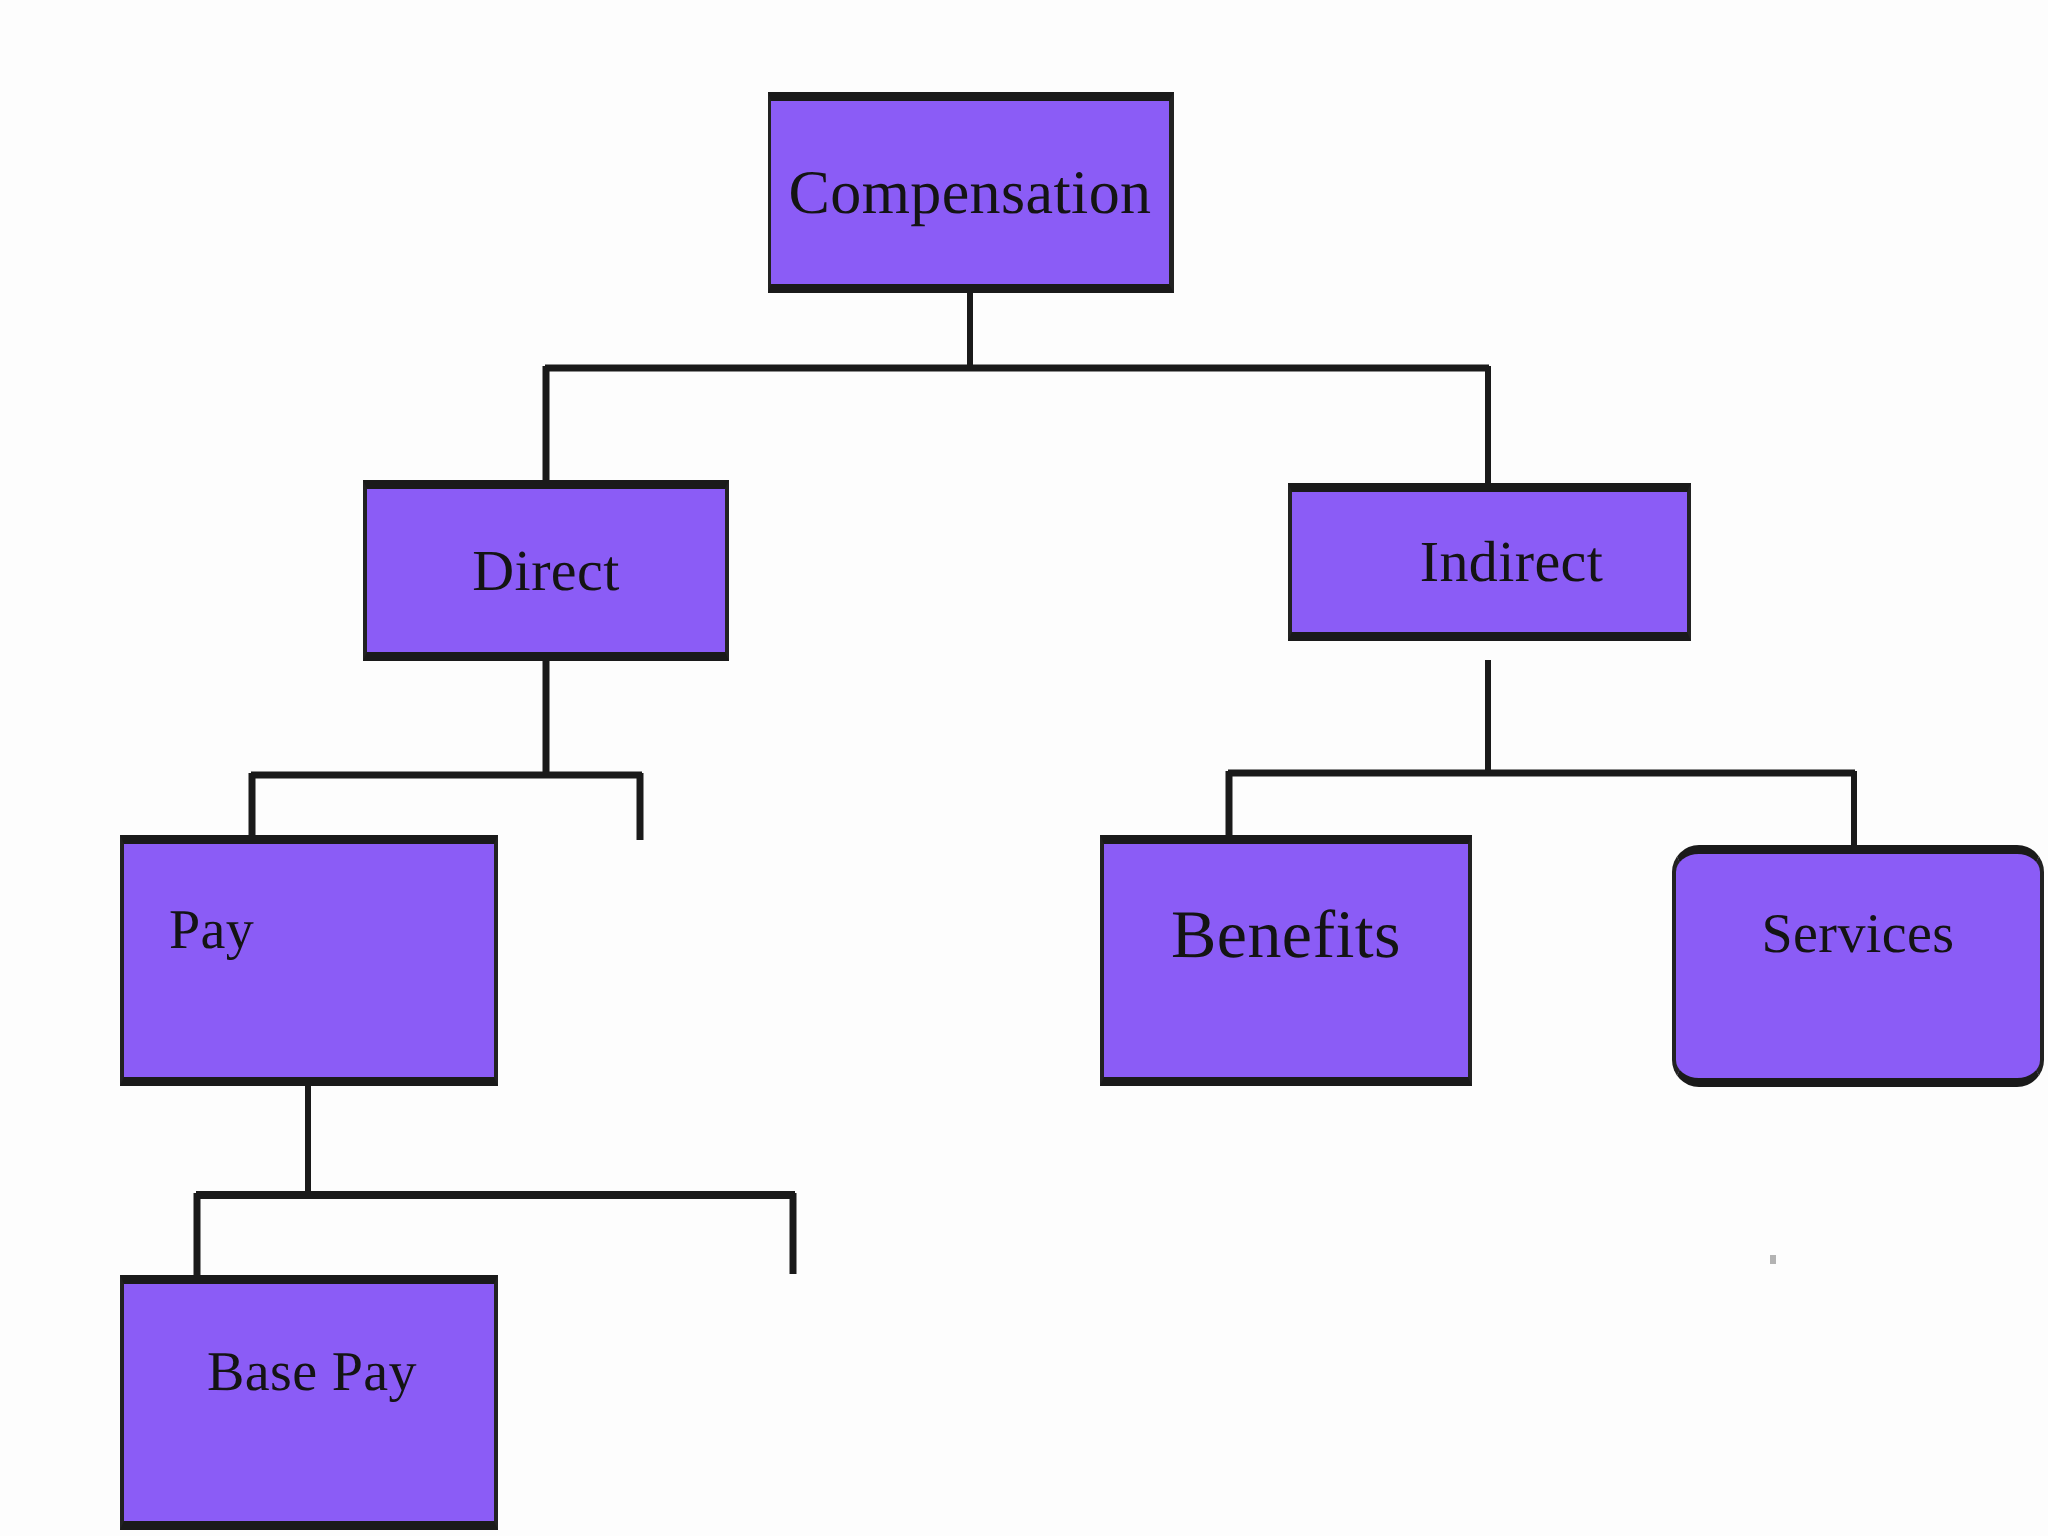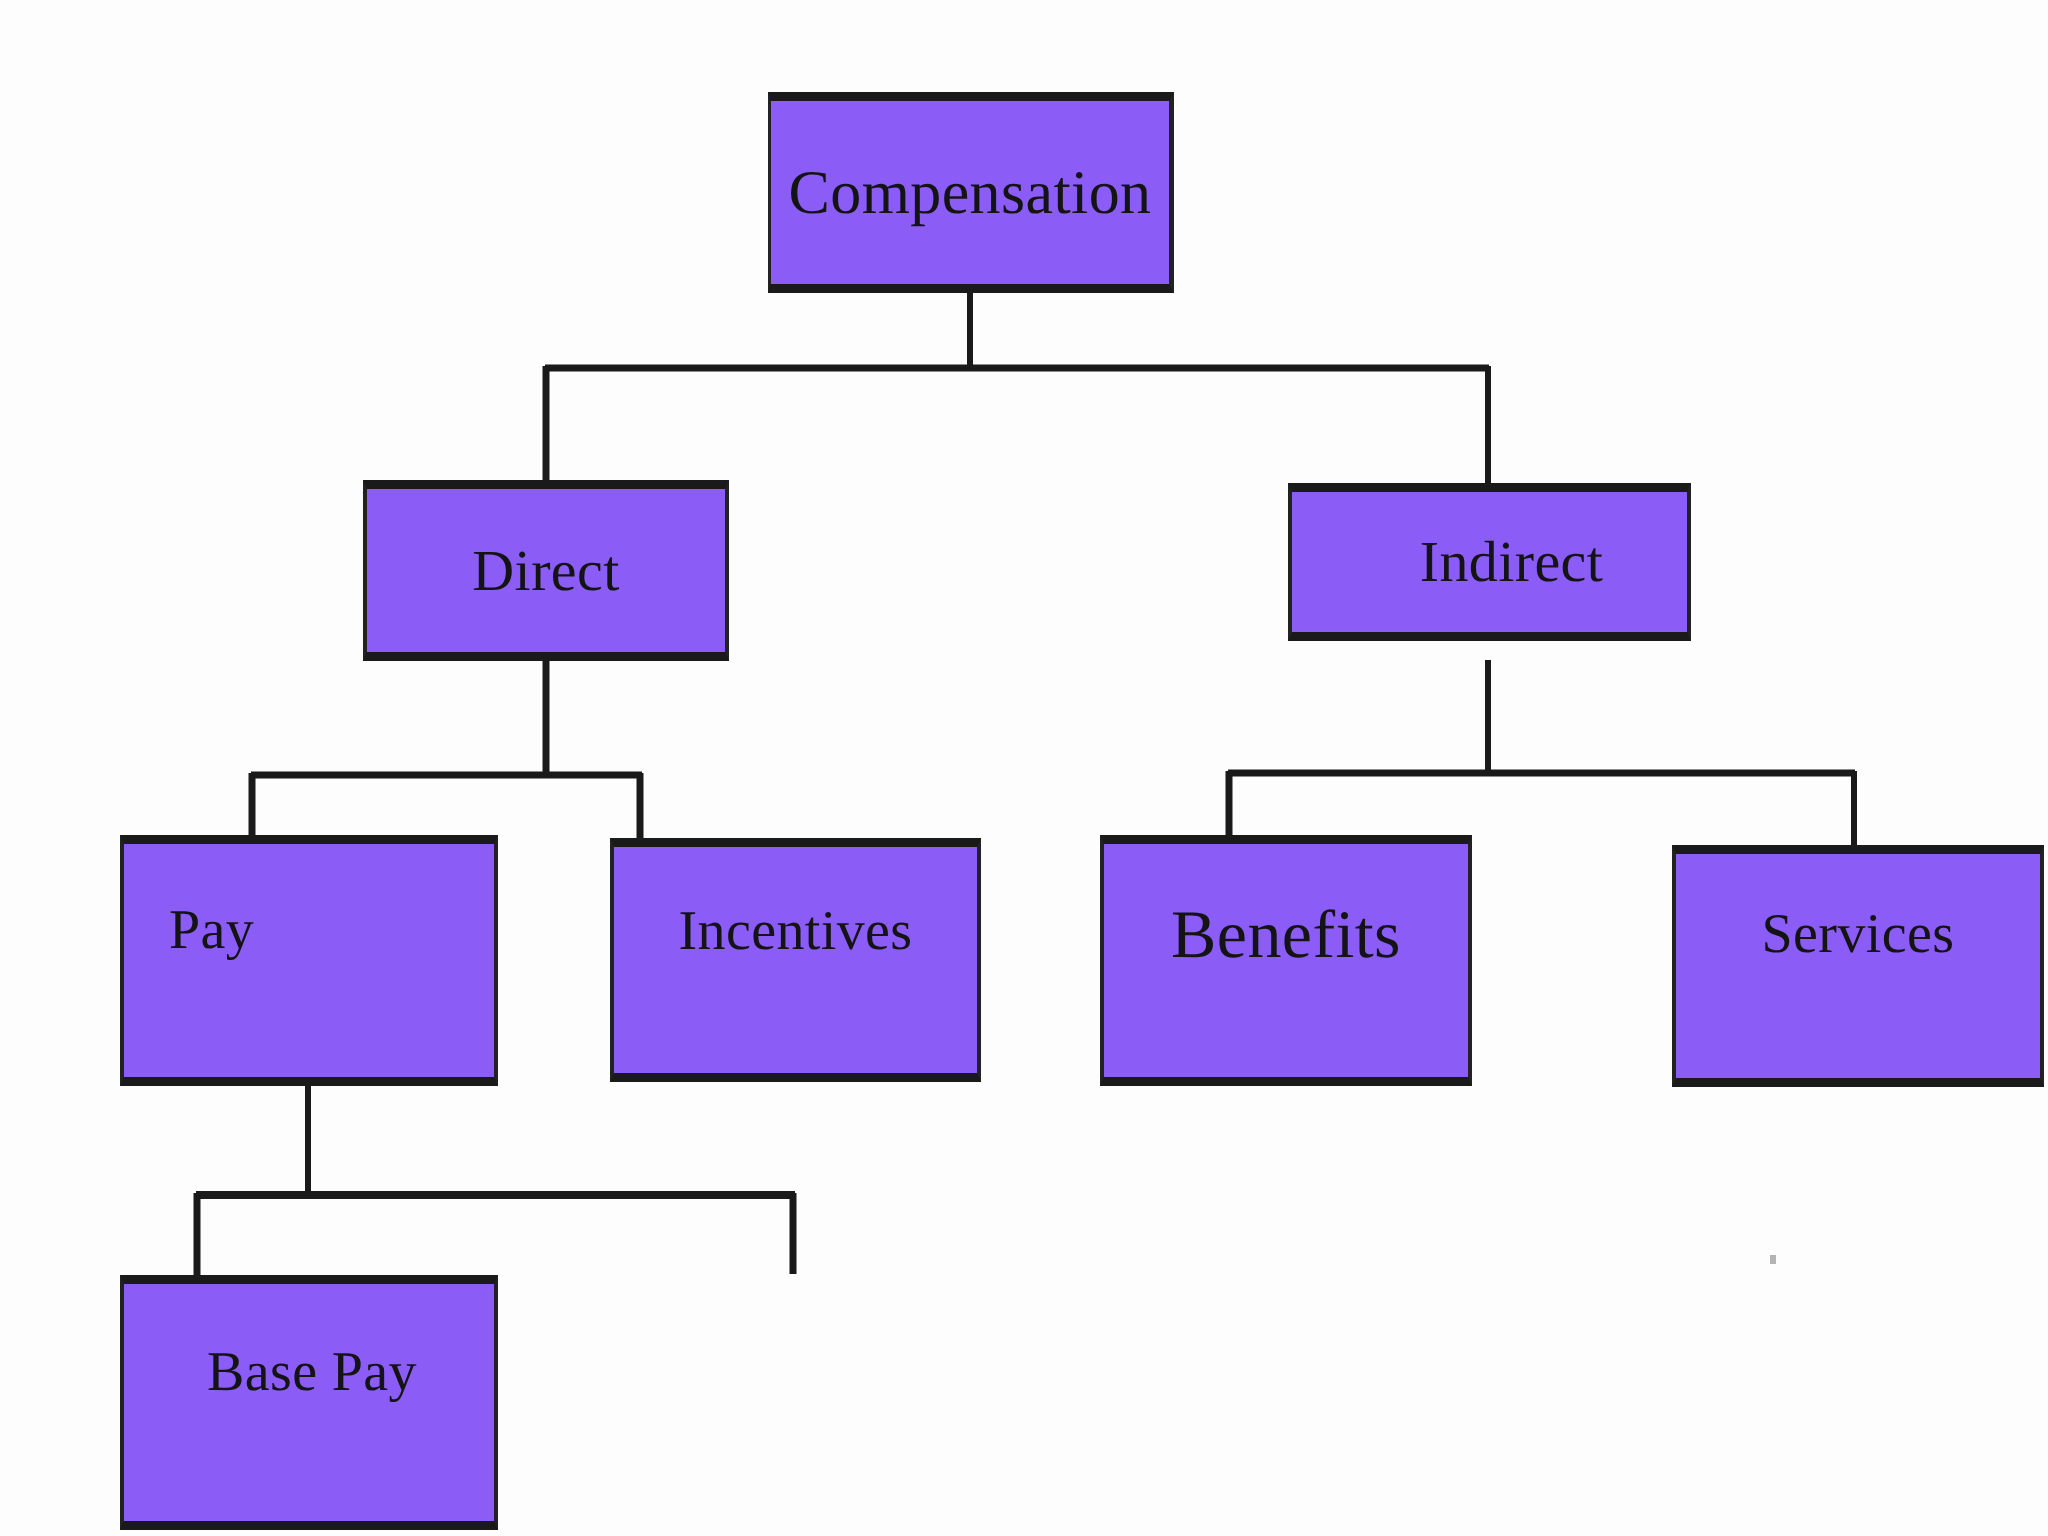--- a/index.html
+++ b/index.html
@@ -85,20 +85,21 @@
     left: 1100px; top: 835px;  width: 372px;  height: 251px;
     align-items: flex-start;
     padding-top: 56px;
   }
   #node-benefits .label { font-size: 68px; text-align: center; }
 
   #node-services {
     left: 1672px; top: 845px;  width: 372px;  height: 242px;
     align-items: flex-start;
     padding-top: 52px;
+    border-radius: 27px;
   }
   #node-services .label { font-size: 56px; }
 
   #node-base-pay {
     left: 120px;  top: 1275px; width: 378px;  height: 255px;
     align-items: flex-start;
     padding-top: 60px;
   }
   #node-base-pay .label { font-size: 56px; margin-left: 6px; }
 
@@ -163,23 +164,20 @@
   </div>
 
   <div class="node" id="node-indirect">
     <span class="label">Indirect</span>
   </div>
 
   <div class="node" id="node-pay">
     <span class="label">Pay</span>
   </div>
 
-  <div class="node" id="node-incentives">
-    <span class="label">Incentives</span>
-  </div>
 
   <div class="node" id="node-benefits">
     <span class="label">Benefits</span>
   </div>
 
   <div class="node" id="node-services">
     <span class="label">Services</span>
   </div>
 
   <div class="node" id="node-base-pay">

